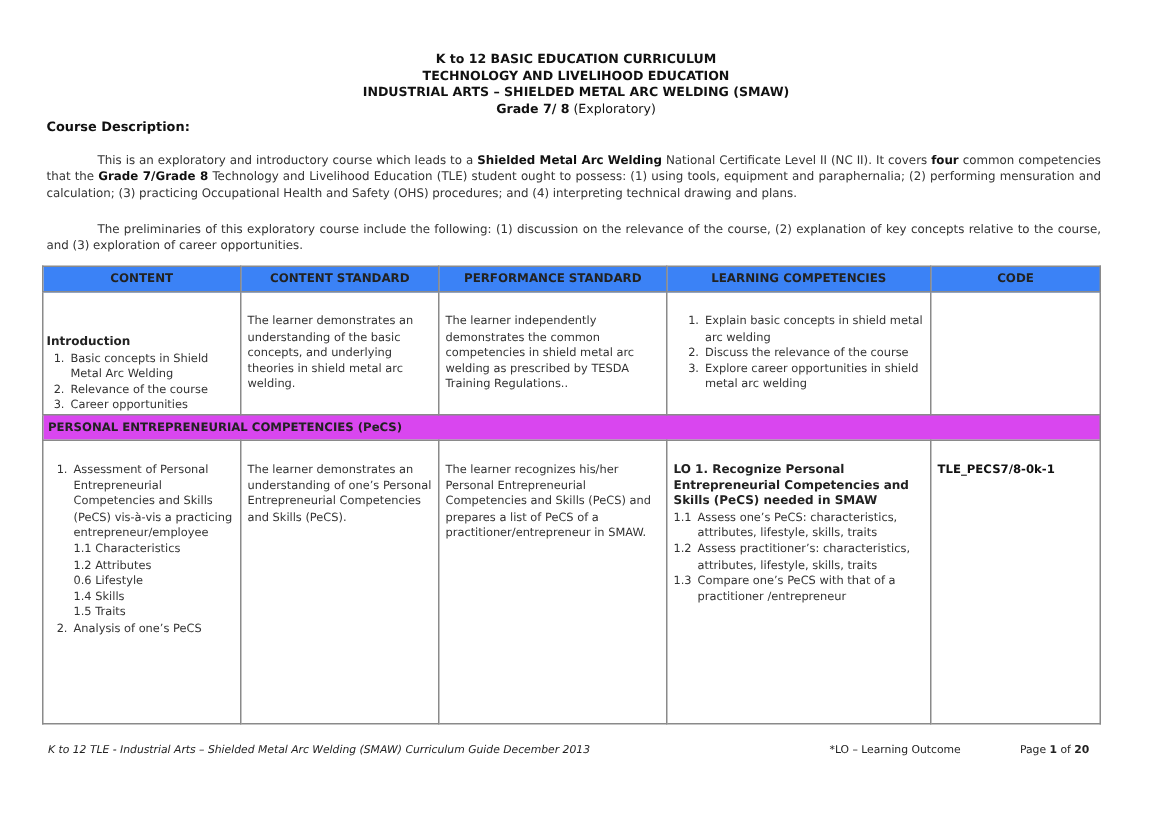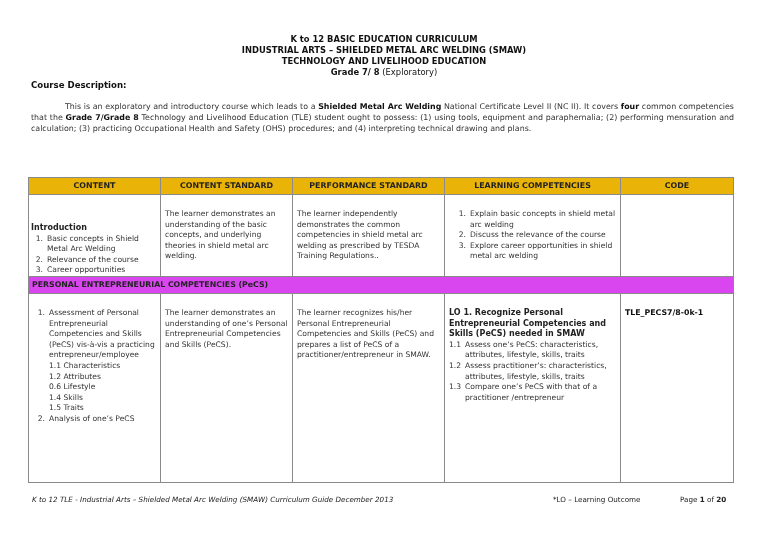--- a/index.html
+++ b/index.html
@@ -13,21 +13,21 @@
   .course-desc-label { position:absolute; left:31px; top:80px; font-size:8.6px; font-weight:bold; color:#111; }
   .para { position:absolute; left:31px; width:703px; font-size:7.9px; line-height:11.2px;
           text-align:justify; color:#333; }
   .para .indent { display:inline-block; width:34px; }
   .para b { color:#111; }
   .p1 { top:101px; }
   .p2 { top:147px; }
   table.cg { position:absolute; left:28px; top:177px; width:705px; border-collapse:collapse;
              table-layout:fixed; font-size:7.6px; line-height:10.6px; color:#333; }
   table.cg td, table.cg th { border:1px solid #8a8a8a; vertical-align:top; padding:0; }
-  table.cg th { background:#eab308; height:16px; font-size:7.9px; font-weight:bold; color:#222;
+  table.cg th { background:#3b82f6; height:16px; font-size:7.9px; font-weight:bold; color:#222;
                 text-align:center; vertical-align:middle; }
   table.cg tr.section td { background:#d946ef; height:16px; font-weight:bold; color:#222;
                            vertical-align:middle; padding-left:3px; font-size:7.8px; }
   .cell { padding:28px 4px 0 4px; }
   .cell-2 { padding-top:14px; }
   .row1 td { height:76px; }
   .row2 td { height:188px; }
   .intro-title { font-weight:bold; font-size:8px; color:#222; }
   ol.num { margin:0; padding:0; list-style:none; }
   ol.num li { display:flex; }
@@ -44,29 +44,30 @@
   .footer-right { left:680px; }
   .footer-right b { font-weight:bold; }
 </style>
 </head>
 <body>
 
 <div class="page">
 
   <div class="title-block">
     <span class="line">K to 12 BASIC EDUCATION CURRICULUM</span>
+    <span class="line">TECHNOLOGY AND LIVELIHOOD EDUCATION</span>
     <span class="line">INDUSTRIAL ARTS – SHIELDED METAL ARC WELDING (SMAW)</span>
-    <span class="line">TECHNOLOGY AND LIVELIHOOD EDUCATION</span>
     <span class="line"><span>Grade 7/ 8</span><span class="grade-sub"> (Exploratory)</span></span>
   </div>
 
   <div class="course-desc-label">Course Description:</div>
 
   <div class="para p1"><span class="indent"></span><span>This is an exploratory and introductory course which leads to a </span><b>Shielded Metal Arc Welding</b><span> National Certificate Level II (NC II). It covers </span><b>four</b><span> common competencies that the </span><b>Grade 7/Grade 8</b><span> Technology and Livelihood Education (TLE) student ought to possess: (1) using tools, equipment and paraphernalia; (2) performing mensuration and calculation; (3) practicing Occupational Health and Safety (OHS) procedures; and (4) interpreting technical drawing and plans.</span></div>
 
+  <div class="para p2"><span class="indent"></span><span>The preliminaries of this exploratory course include the following: (1) discussion on the relevance of the course, (2) explanation of key concepts relative to the course, and (3) exploration of career opportunities.</span></div>
 
   <table class="cg">
     <colgroup>
       <col style="width:132px">
         <col style="width:132px">
         <col style="width:152px">
         <col style="width:176px">
         <col style="width:113px">
     </colgroup>
     <thead>

